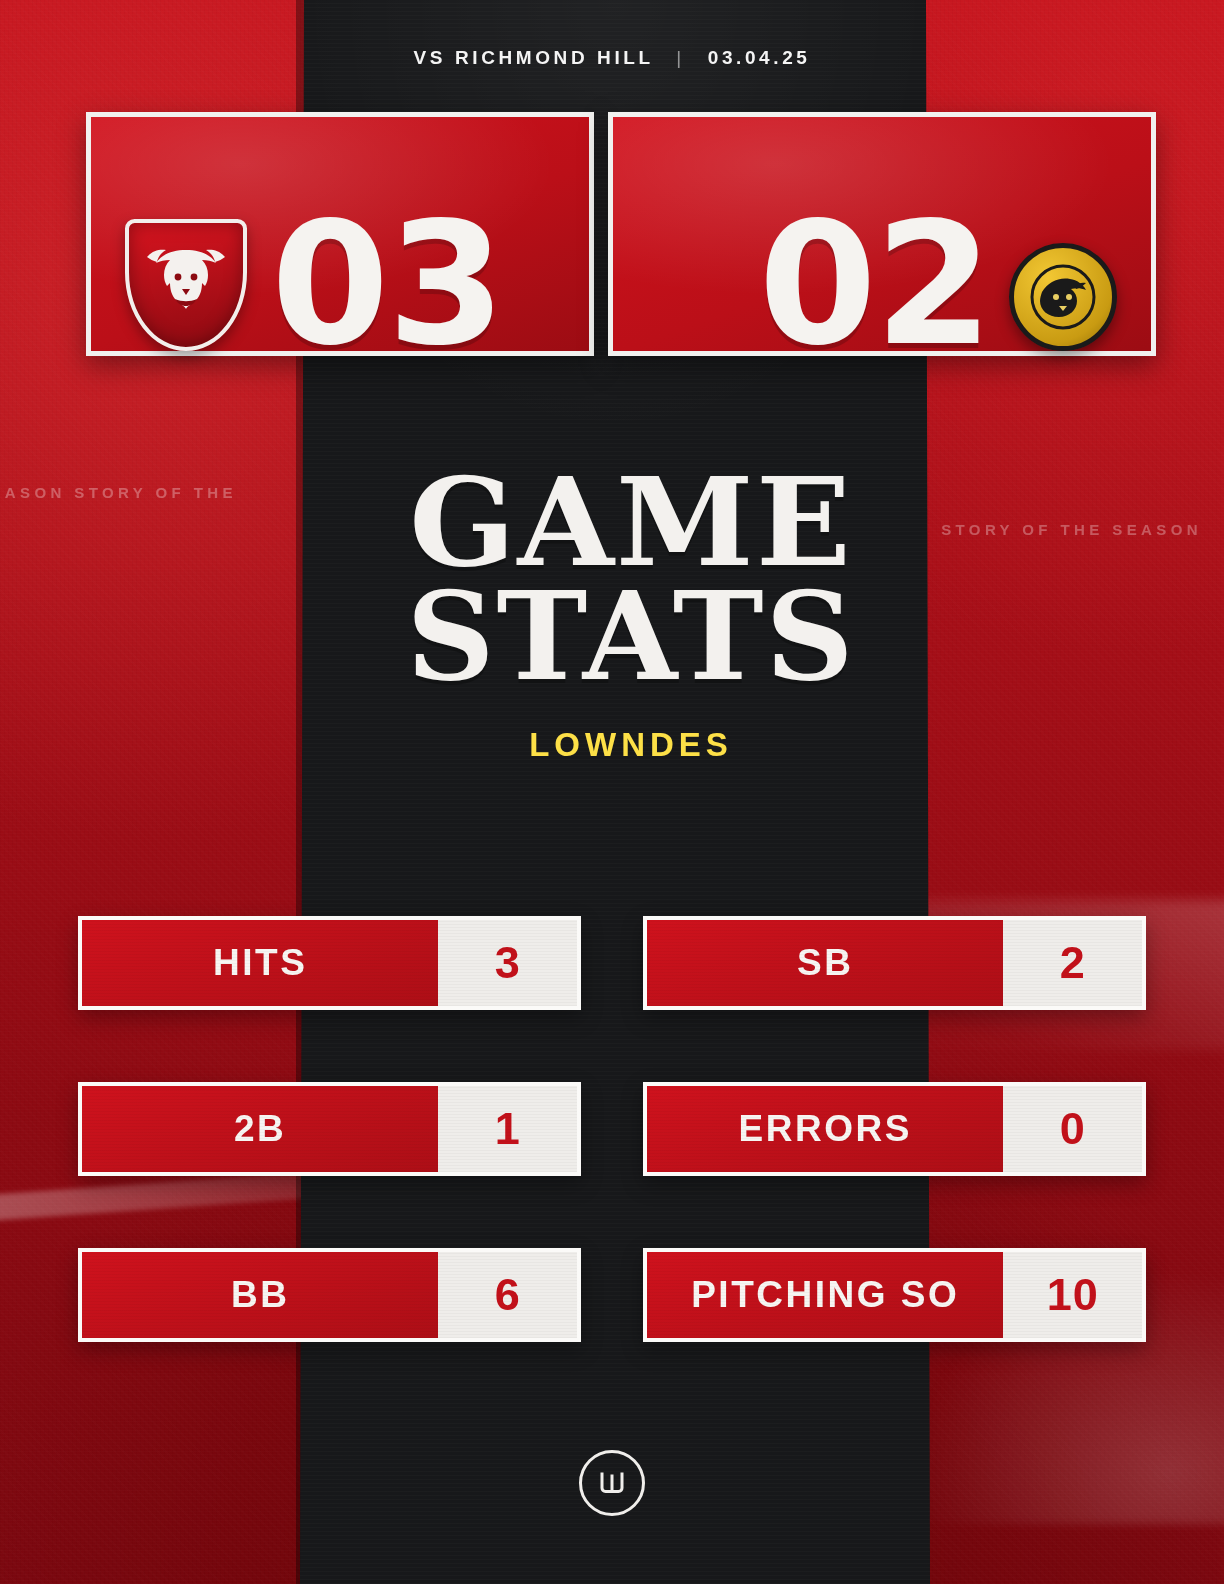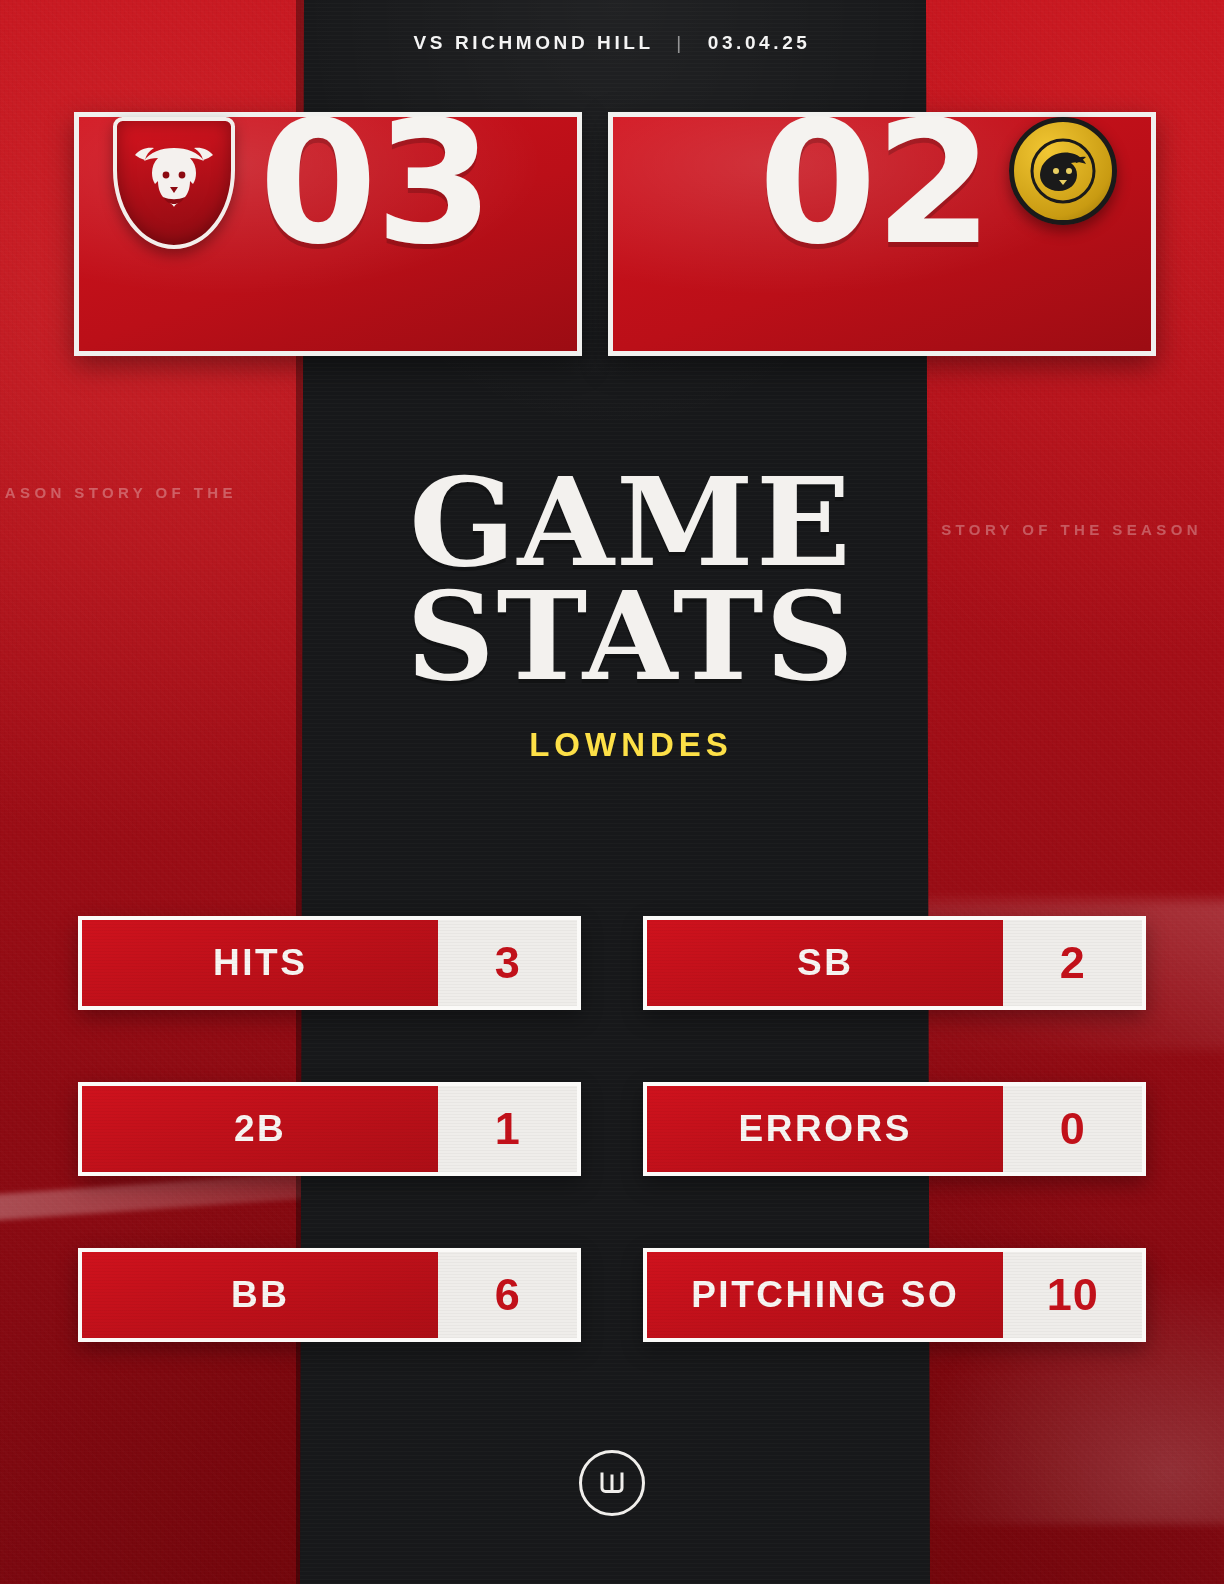--- a/index.html
+++ b/index.html
@@ -71,21 +71,21 @@
       repeating-linear-gradient(0deg, rgba(255,255,255,0.018) 0px, rgba(255,255,255,0.018) 1px, rgba(0,0,0,0) 1px, rgba(0,0,0,0) 4px);
     clip-path: polygon(4px 0, 626px 0, 630px 1584px, 0 1584px);
   }
   .center-panel.edge-l {
     left: 296px; width: 8px; background: rgba(0,0,0,0.35); clip-path: none;
   }
 
   
   .top-meta {
     position: absolute;
-    top: 32px; left: 0; width: 100%;
+    top: 47px; left: 0; width: 100%;
     text-align: center;
     color: #f4f4f4;
     font-size: 19px;
     font-weight: bold;
     letter-spacing: 3.6px;
     z-index: 6;
   }
   .top-meta .sep { opacity: 0.55; margin: 0 14px; font-weight: normal; }
 
   
@@ -98,21 +98,22 @@
   .plate {
     position: absolute;
     top: 0;
     height: 244px;
     border: 5px solid #f1f1ef;
     background:
       radial-gradient(ellipse 90% 80% at 30% 20%, rgba(255,255,255,0.14), rgba(0,0,0,0) 70%),
       linear-gradient(160deg, #d2121d 0%, #bb0f18 55%, #9c0c13 100%);
     box-shadow: 0 10px 26px rgba(0,0,0,0.38);
     display: flex;
-    align-items: flex-start;
+    align-items: flex-end;
+    margin-left: 12px;
   }
   .plate-left { left: 74px; width: 508px; justify-content: flex-start; }
   .plate-right { right: 68px; width: 548px; justify-content: flex-end; }
 
   .score-num {
     font-family: "DejaVu Sans", sans-serif;
     font-weight: bold;
     font-size: 170px;
     line-height: 0.78;
     color: #f5f3f0;

